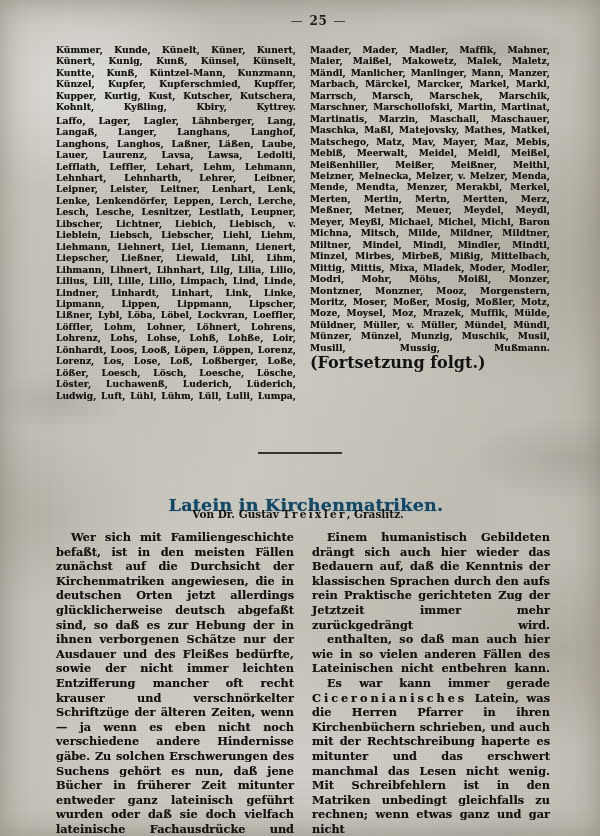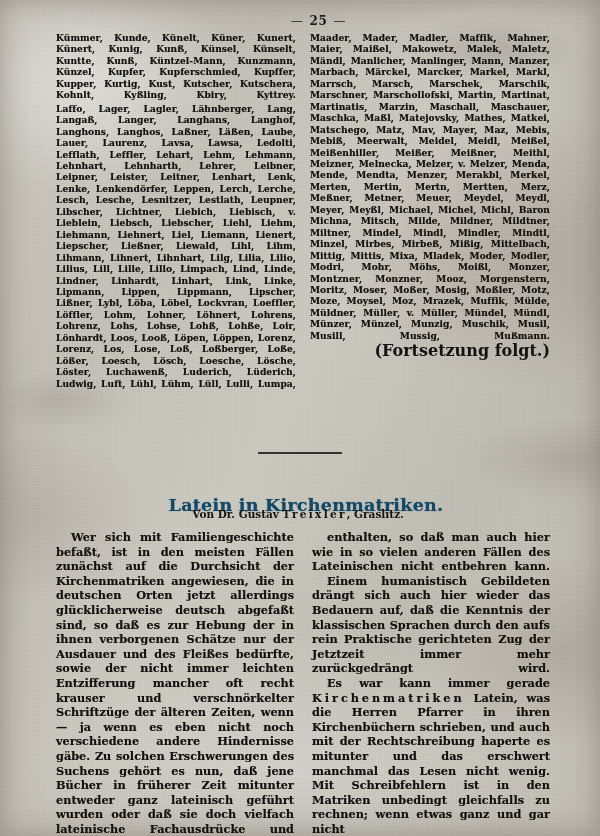--- a/index.html
+++ b/index.html
@@ -74,21 +74,21 @@
   .running-head .dash {
     display: inline-block;
     padding: 0 6px;
     font-weight: 400;
     color: #2a2a2a;
   }
 
   
   .index-block {
     position: absolute;
-    top: 32px;
+    top: 44px;
     left: 56px;
     right: 50px;
     display: flex;
     gap: 14px;
   }
   .index-col {
     width: 50%;
   }
   .index-para {
     font-family: "DejaVu Serif", "Liberation Serif", serif;
@@ -105,21 +105,21 @@
     text-shadow: 0 0 0.6px rgba(20,18,14,0.55);
   }
   .index-para + .index-para {
     margin-top: 2px;
   }
   .index-para.tail {
     text-align-last: left;
   }
   .cont-note {
     display: block;
-    text-align: right;
+    text-align: left;
     font-weight: 700;
     margin-top: 0px;
   }
 
   
   .divider {
     position: absolute;
     top: 452px;
     left: 50%;
     transform: translateX(-50%);
@@ -237,25 +237,25 @@
     <div class="article-byline">
       <span>Von Dr. Gustav</span>
       <span class="byline-name">Treixler</span><span>, Graslitz.</span>
     </div>
 
     <div class="article-body">
       <div class="body-col">
         <p class="body-para">Wer sich mit Familiengeschichte befaßt, ist in den meisten Fällen zunächst auf die Durchsicht der Kirchenmatriken angewiesen, die in deutschen Orten jetzt allerdings glücklicherweise deutsch abgefaßt sind, so daß es zur Hebung der in ihnen verborgenen Schätze nur der Ausdauer und des Fleißes bedürfte, sowie der nicht immer leichten Entzifferung mancher oft recht krauser und verschnörkelter Schriftzüge der älteren Zeiten, wenn — ja wenn es eben nicht noch verschiedene andere Hindernisse gäbe. Zu solchen Erschwerungen des Suchens gehört es nun, daß jene Bücher in früherer Zeit mitunter entweder ganz lateinisch geführt wurden oder daß sie doch vielfach lateinische Fachausdrücke und Kürzungen</p>
       </div>
       <div class="body-col">
+        <p class="body-para">Einem humanistisch Gebildeten drängt sich auch hier wieder das Bedauern auf, daß die Kenntnis der klassischen Sprachen durch den aufs rein Praktische gerichteten Zug der Jetztzeit immer mehr zurückgedrängt wird.</p>
         <p class="body-para">enthalten, so daß man auch hier wie in so vielen anderen Fällen des Lateinischen nicht entbehren kann.</p>
-        <p class="body-para">Einem humanistisch Gebildeten drängt sich auch hier wieder das Bedauern auf, daß die Kenntnis der klassischen Sprachen durch den aufs rein Praktische gerichteten Zug der Jetztzeit immer mehr zurückgedrängt wird.</p>
         <p class="body-para">
           <span>Es war kann immer gerade</span>
-          <span class="spaced-word">Kirchenmatriken</span>
+          <span class="spaced-word">Ciceronianisches</span>
           <span>Latein, was die Herren Pfarrer in ihren Kirchenbüchern schrieben, und auch mit der Rechtschreibung haperte es mitunter und das erschwert manchmal das Lesen nicht wenig. Mit Schreibfehlern ist in den Matriken unbedingt gleichfalls zu rechnen; wenn etwas ganz und gar nicht</span>
         </p>
       </div>
     </div>
 
   </div>
 
   <div class="blotches"></div>
   <div class="edge-shadow"></div>
 </div>

